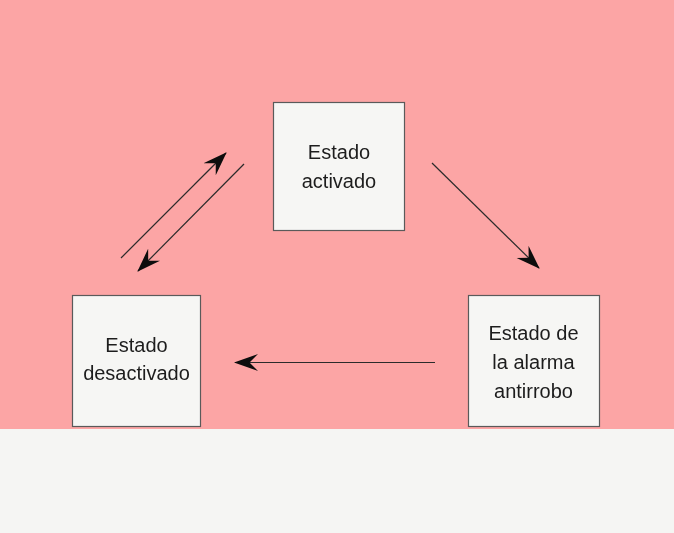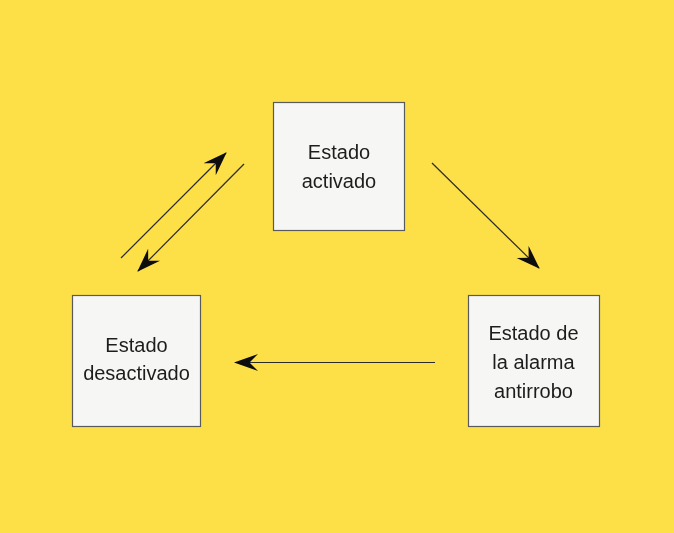--- a/index.html
+++ b/index.html
@@ -3,22 +3,22 @@
 <meta charset="utf-8">
 <style>
   html, body {
     margin: 0;
     padding: 0;
     background: #f5f5f3;
   }
   .stage {
     position: relative;
     width: 674px;
-    height: 533px;
-    background: #fde047;
+    height: 429px;
+    background: #fca5a5;
     overflow: hidden;
     font-family: "Liberation Sans", sans-serif;
   }
   svg { display: block; }
   .node-box {
     fill: #f6f6f4;
     stroke: #5a5a5a;
     stroke-width: 1.2;
   }
   .node-label {

